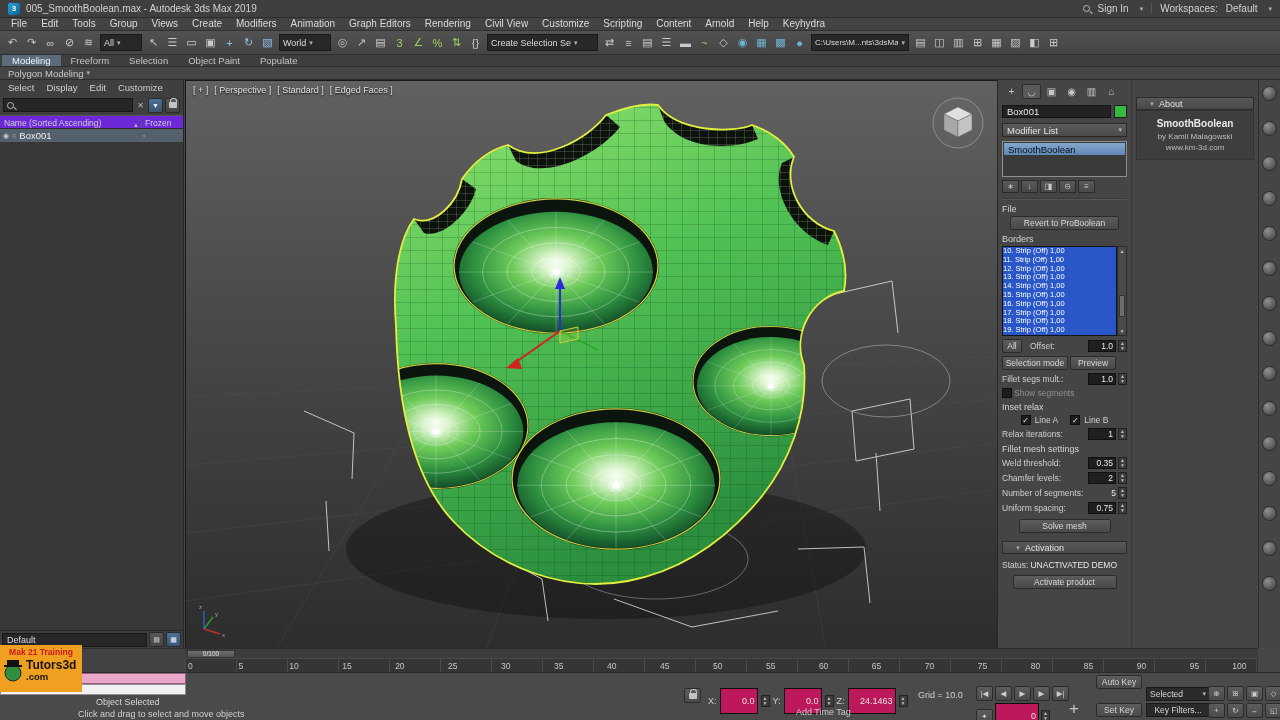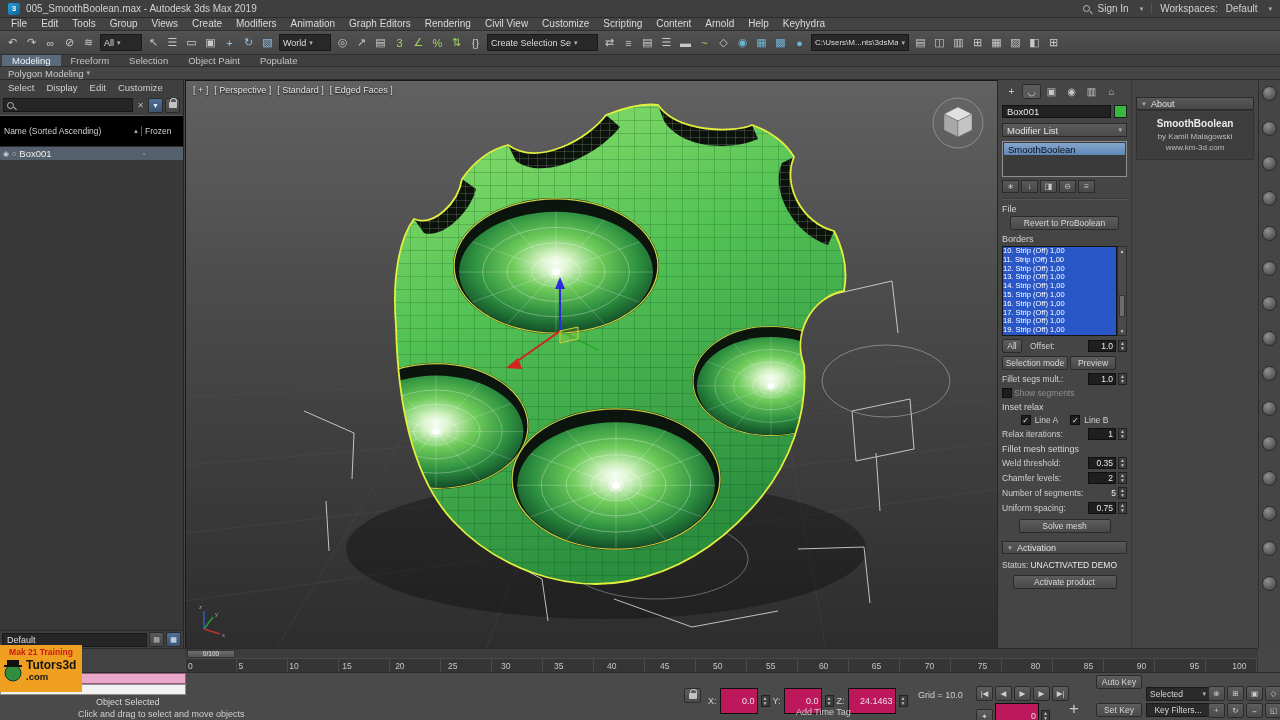--- a/index.html
+++ b/index.html
@@ -39,21 +39,21 @@
   #explorer{position:absolute;left:0;top:80px;width:184px;height:568px;background:#3f3f3f;border-right:1px solid #262626;display:flex;flex-direction:column}
   .exp-menus{height:15px;display:flex;align-items:center;padding:0 2px}
   .emenu{padding:0 6px;font-size:9.5px;color:#d0d0d0}
   .exp-search{height:20px;display:flex;align-items:center;gap:2px;padding:0 3px}
   .exp-input{flex:1;height:14px;background:#262626;border:1px solid #181818;display:flex;align-items:center;gap:4px;padding:0 3px}
   .xbtn{width:11px;text-align:center;color:#b5b5b5;font-size:8px}
   .sbtn{width:15px;height:15px;background:linear-gradient(#575757,#464646);border:1px solid #2a2a2a;display:flex;align-items:center;justify-content:center;font-size:7px;color:#cfcfcf;border-radius:2px}
   .sbtn.blue{background:linear-gradient(#4e6f94,#3c5472);color:#e8f1fa}
   .lockg{width:8px;height:6px;background:#c2c2c2;border-radius:1px;position:relative;display:inline-block}
   .lockg::before{content:"";position:absolute;top:-4px;left:1px;width:5px;height:4px;border:1.3px solid #c2c2c2;border-bottom:none;border-radius:3px 3px 0 0}
-  .exp-header{height:32px;background:#000000;border-top:1px solid #585858;border-bottom:1px solid #2d2d2d;display:flex;align-items:center;font-size:8.5px;color:#cfcfcf}
+  .exp-header{height:14px;background:#6d28d9;border-top:1px solid #585858;border-bottom:1px solid #2d2d2d;display:flex;align-items:flex-end;font-size:8.5px;color:#cfcfcf}
   .ename{flex:1;padding-left:4px;white-space:nowrap;overflow:hidden}
   .sort{font-size:6px;color:#b5b5b5;margin:0 2px}
   .efro{width:42px;border-left:1px solid #5a5a5a;padding-left:3px}
   .exp-row{height:13px;display:flex;align-items:center;gap:3px;padding-left:3px;background:#55606d;color:#eeeeee;font-size:9.5px}
   .eye{font-size:7px;color:#cfcfcf}
   .obi{font-size:7px;color:#cfcfcf}
   .ernm{flex:1}
   .efrz{width:40px;font-size:7px;color:#bbb}
   .exp-body{flex:1;background:#383838}
   .exp-footer{height:18px;display:flex;align-items:center;gap:2px;padding:0 2px;background:#3f3f3f;border-top:1px solid #2b2b2b}
@@ -87,21 +87,21 @@
   .nf{width:28px;height:12px;background:#1f1f1f;border:1px solid #101010;color:#e8e8e8;font-size:8.5px;display:flex;align-items:center;justify-content:flex-end;padding:0 2px}
   .spn{width:9px;height:12px;background:#3d3d3d;border:1px solid #222;display:inline-flex;flex-direction:column;align-items:center;justify-content:center;color:#bbb;flex:0 0 auto}
   .spn i{font-style:normal;font-size:5px;line-height:5px}
   .cb{width:10px;height:10px;background:#1d1d1d;border:1px solid #0e0e0e;color:#e8e8e8;font-size:8px;line-height:9px;text-align:center;flex:0 0 auto}
   .blist{display:flex;margin-top:2px;height:90px}
   .blist-items{flex:1;background:#262626;border:1px solid #141414;overflow:hidden}
   .lrow{height:8.8px;font-size:7.5px;line-height:8.8px;color:#fff;background:#2a57c8;padding-left:0;white-space:nowrap}
   .blist-sb{width:10px;background:#4a4a4a;border:1px solid #2d2d2d;display:flex;flex-direction:column;align-items:center}
   .sba{font-size:5px;color:#c4c4c4;line-height:8px}
   .sbthumb{width:6px;flex:0 0 22px;margin-top:40px;background:#6d6d6d;border:1px solid #333}
-  .rollout-hdr{height:13px;background:linear-gradient(#585858,#494949);border:1px solid #2b2b2b;display:flex;align-items:center;gap:4px;font-size:9px;color:#e2e2e2;padding:0 4px;margin-top:8px}
+  .rollout-hdr{height:13px;background:linear-gradient(#585858,#494949);border:1px solid #2b2b2b;display:flex;align-items:center;gap:4px;font-size:9px;color:#e2e2e2;padding:0 12px;margin-top:8px}
   .rarr{font-size:6px;color:#aaa}
   .about-box{background:#3e3e3e;border:1px solid #333;padding:7px 2px;text-align:center}
   .ab1{font-size:10px;font-weight:bold;color:#eaeaea}
   .ab2{font-size:8px;color:#bdbdbd;margin-top:3px}
   .ab3{font-size:8px;color:#bdbdbd;margin-top:2px}
 
   
   #rightdock{position:absolute;left:1258px;top:80px;width:22px;height:568px;background:#454545;border-left:1px solid #2d2d2d;display:flex;flex-direction:column;align-items:center;gap:20px;padding-top:6px}
   .knob{width:15px;height:15px;border-radius:50%;background:radial-gradient(circle at 35% 30%,#909090,#4e4e4e 75%);border:1px solid #2a2a2a;flex:0 0 auto}
 

